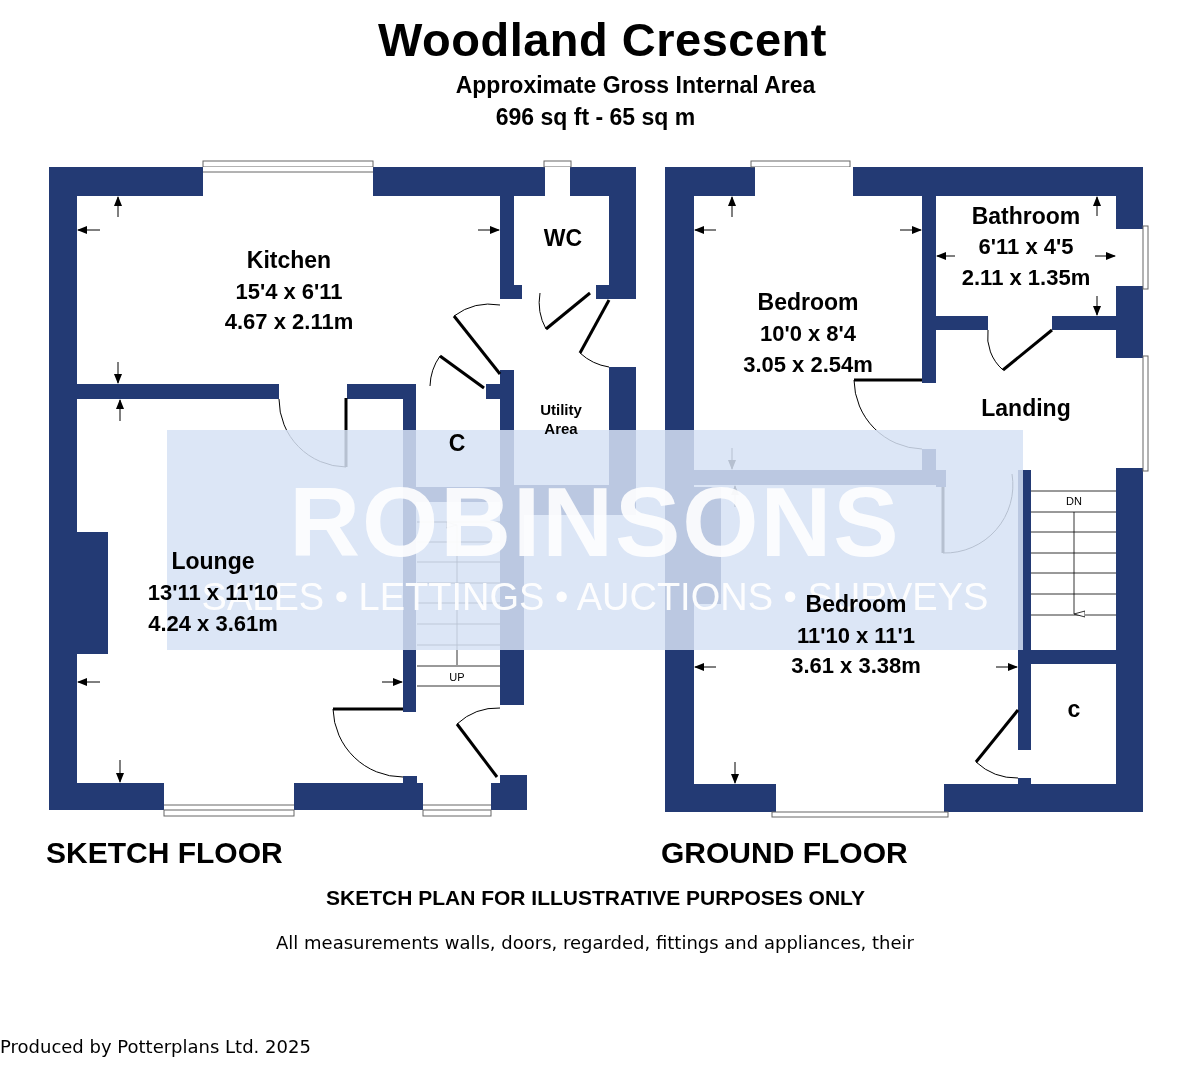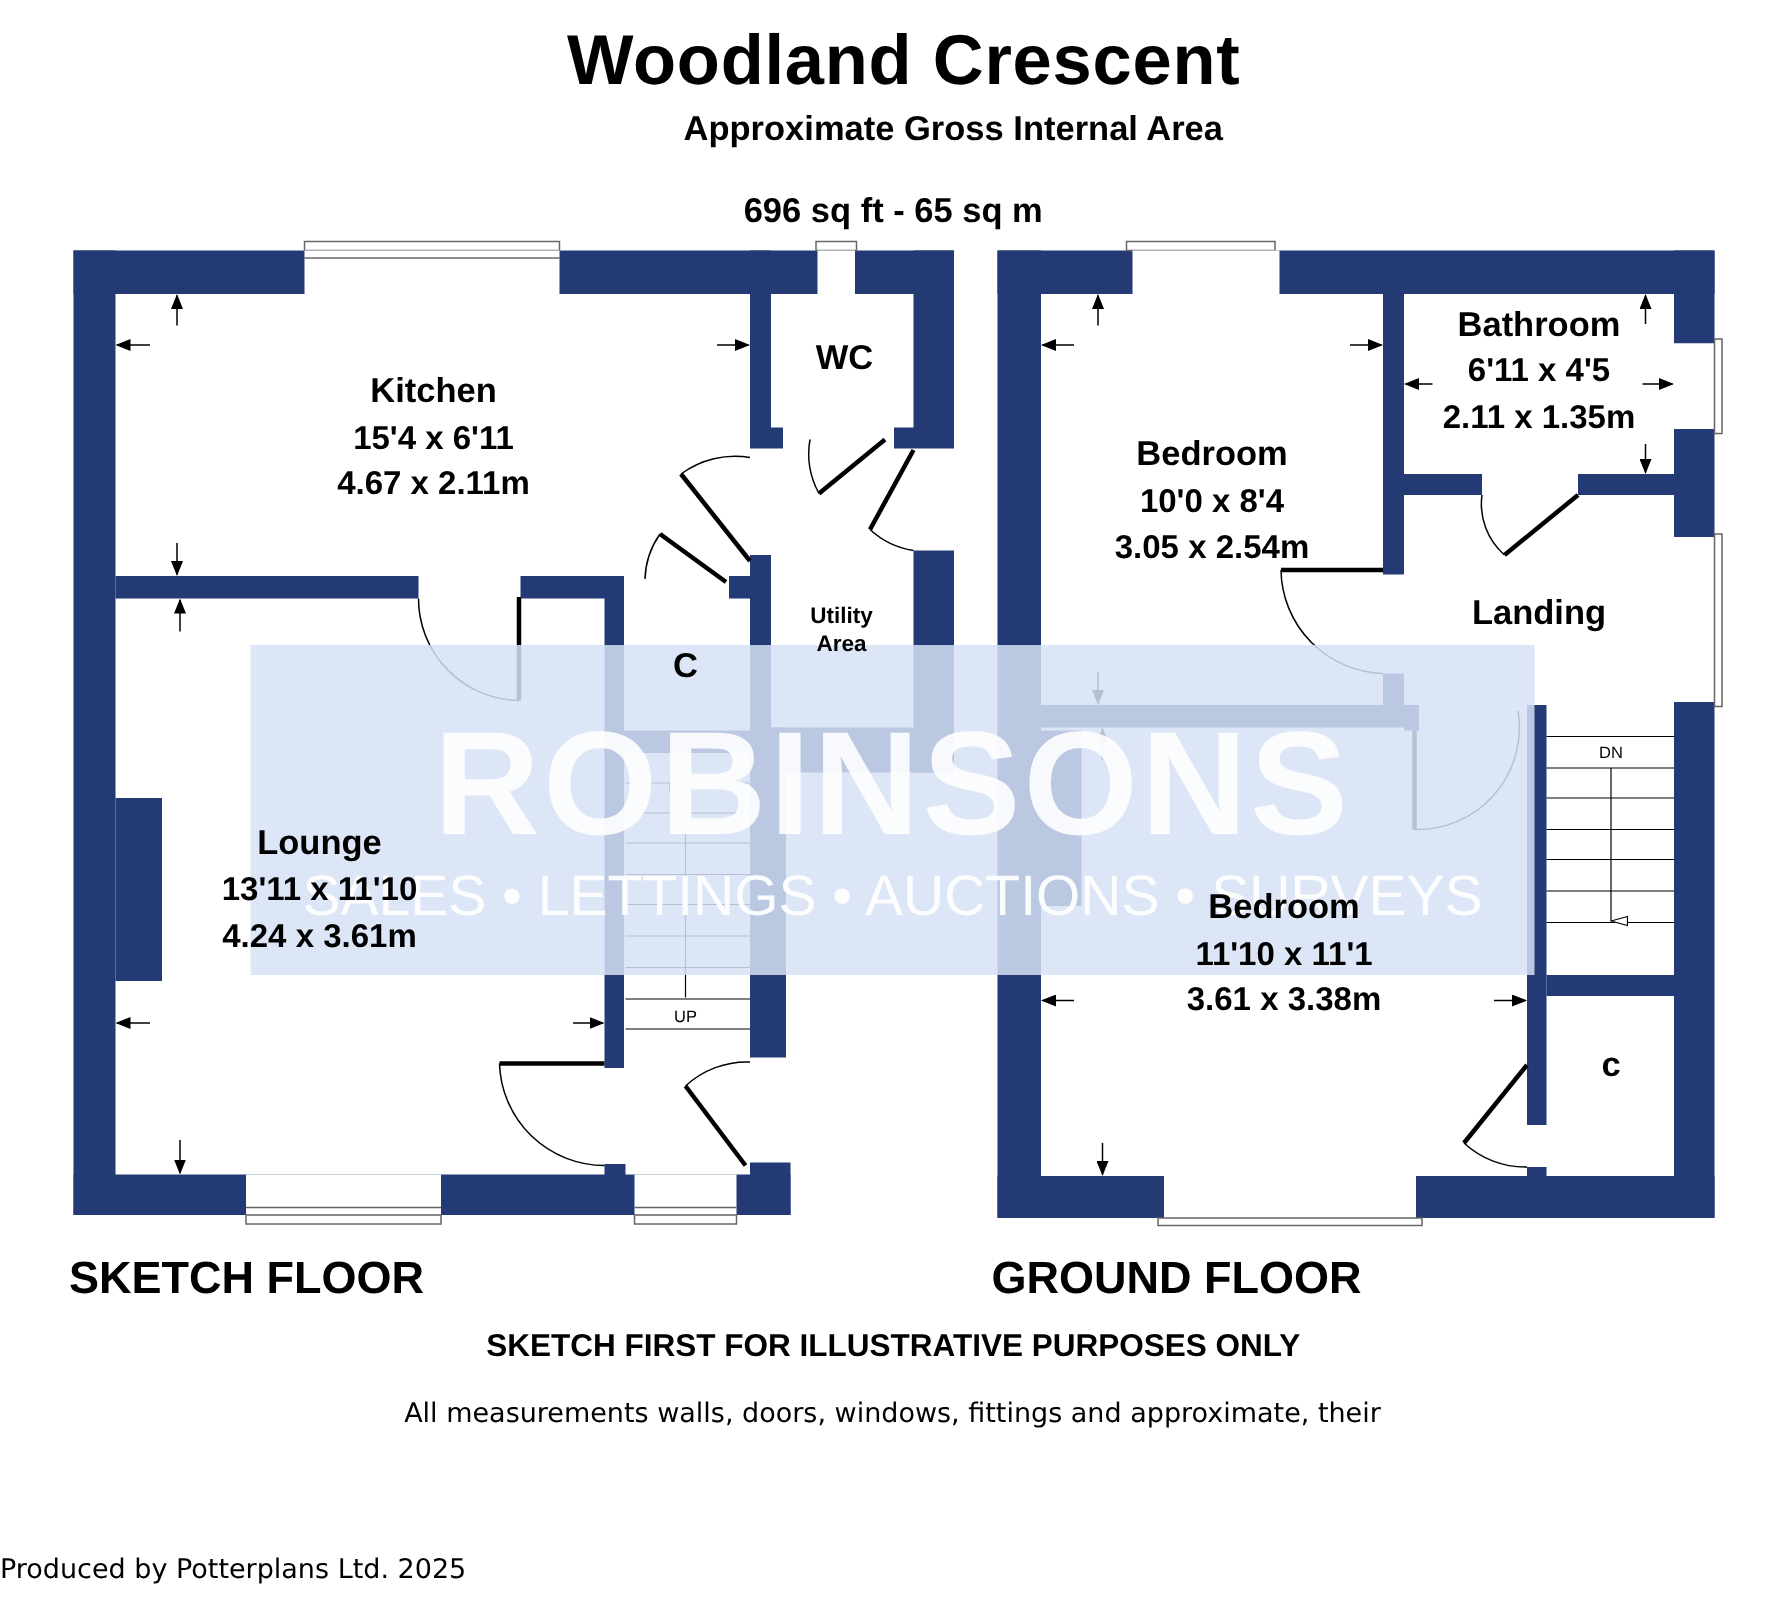--- a/index.html
+++ b/index.html
@@ -14,21 +14,21 @@
   svg text { font-family: "Liberation Sans", sans-serif; }
   .room-name { font-weight: bold; font-size: 23px; }
   .room-dim { font-weight: bold; font-size: 22px; }
   .small-label { font-weight: bold; font-size: 15px; }
 </style>
 </head>
 <body>
 
 <div class="abs title">Woodland Crescent</div>
 <div class="abs subtitle" style="top:72px;padding-left:40px;">Approximate Gross Internal Area</div>
-<div class="abs subtitle" style="top:104px;margin-top:23px;">696 sq ft - 65 sq m</div>
+<div class="abs subtitle" style="top:104px;">696 sq ft - 65 sq m</div>
 
 <svg class="abs" style="left:0;top:0;" width="1191" height="1080" viewBox="0 0 1191 1080">
   <defs>
     <marker id="ah" markerWidth="10" markerHeight="8" refX="9" refY="4" orient="auto" markerUnits="userSpaceOnUse">
       <path d="M0,0 L10,4 L0,8 z" fill="#000"></path>
     </marker>
     <marker id="ahOpen" markerWidth="10" markerHeight="12" refX="5" refY="11" orient="auto" markerUnits="userSpaceOnUse">
       <path d="M2,0 L5,11 L8,0 z" fill="#fff" stroke="#000" stroke-width="0.8"></path>
     </marker>
   </defs>
@@ -223,17 +223,17 @@
     <text class="room-dim" x="856" y="643" text-anchor="middle">11'10 x 11'1</text>
     <text class="room-dim" x="856" y="673" text-anchor="middle">3.61 x 3.38m</text>
     <text class="room-name" x="1074" y="717" text-anchor="middle">c</text>
     <text x="1074" y="505" text-anchor="middle" font-size="11">DN</text>
   </g>
 </svg>
 
 <div class="abs floor-label" style="left:46px;top:836px;">SKETCH FLOOR</div>
 <div class="abs floor-label" style="left:661px;top:836px;">GROUND FLOOR</div>
 
-<div class="abs sketch">SKETCH FIRST FOR ILLUSTRATIVE PURPOSES ONLY</div>
+<div class="abs sketch">SKETCH PLAN FOR ILLUSTRATIVE PURPOSES ONLY</div>
 <div class="abs disclaimer">
-  <div>All measurements walls, doors, windows, fittings and approximate, their</div>
+  <div>All measurements walls, doors, regarded, fittings and appliances, their</div>
 </div>
 <div class="abs produced">Produced by Potterplans Ltd. 2025</div>
 
 </body></html>

